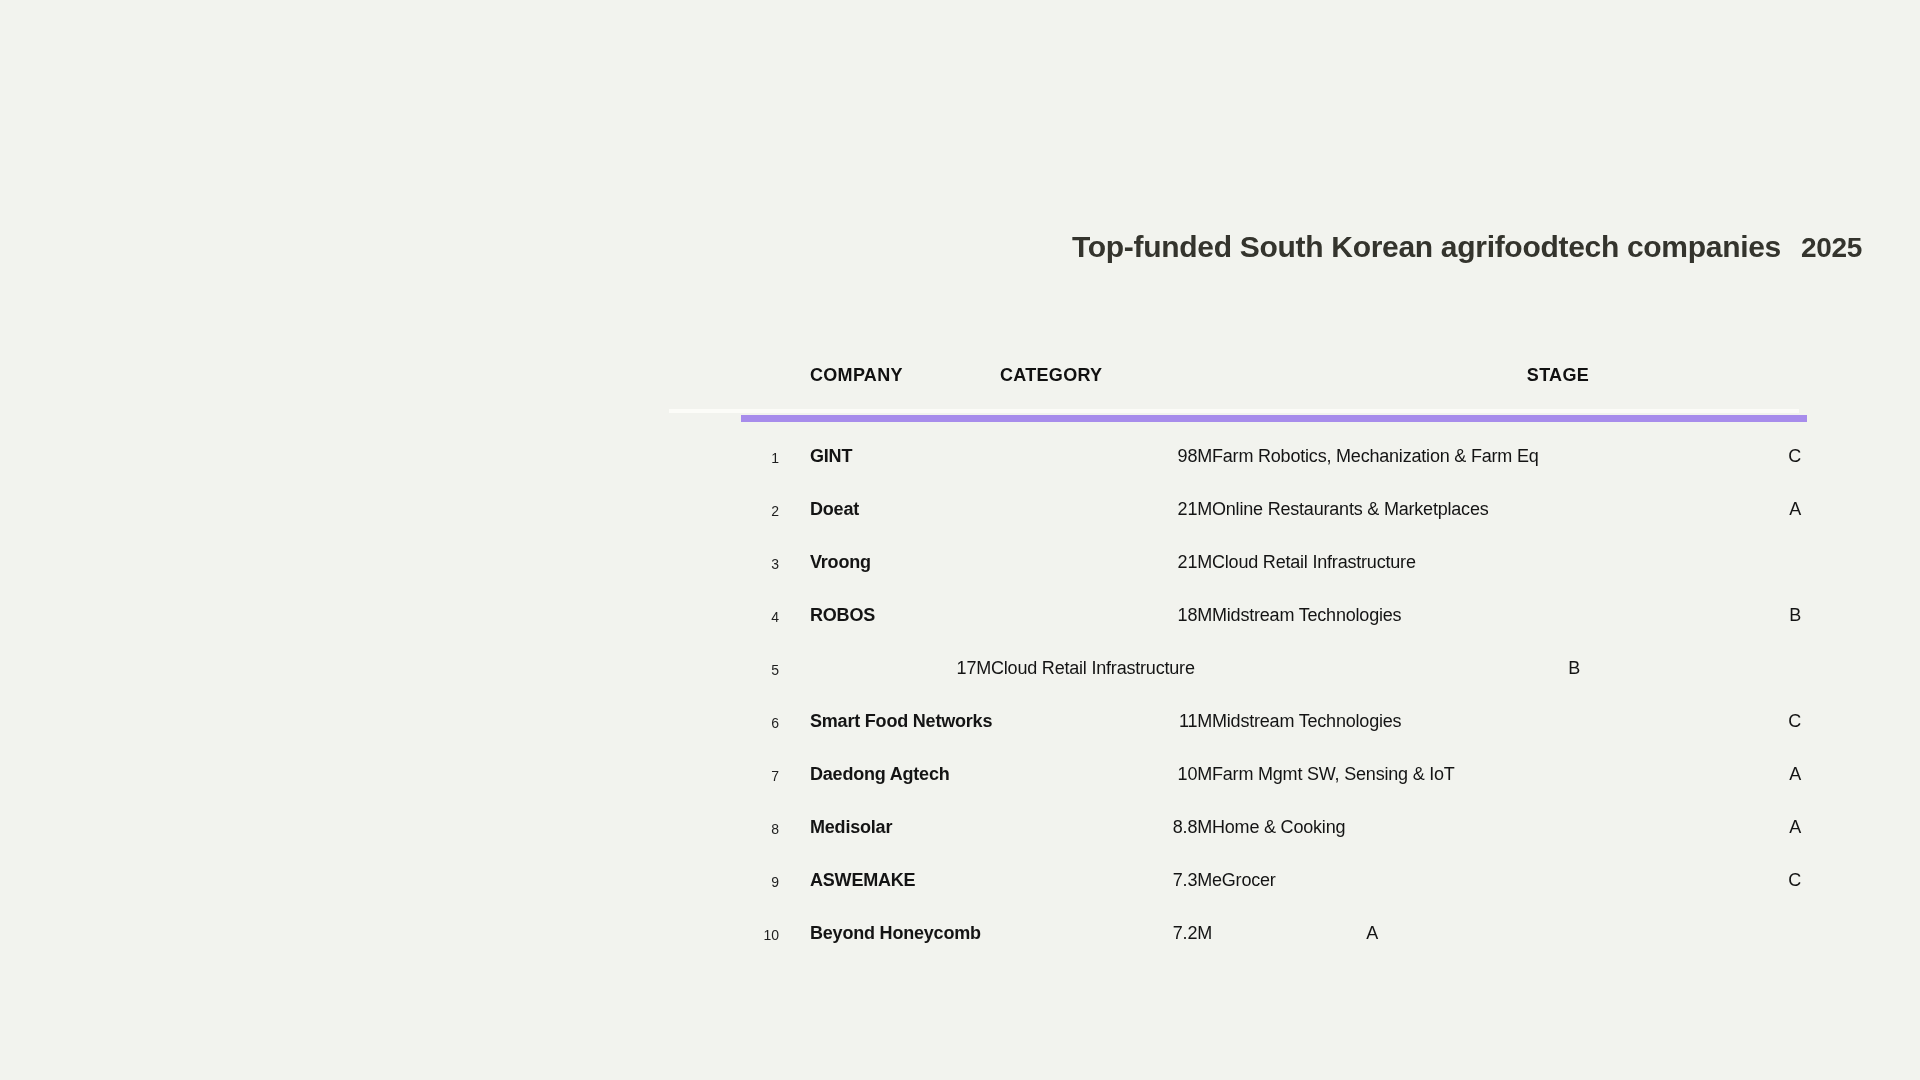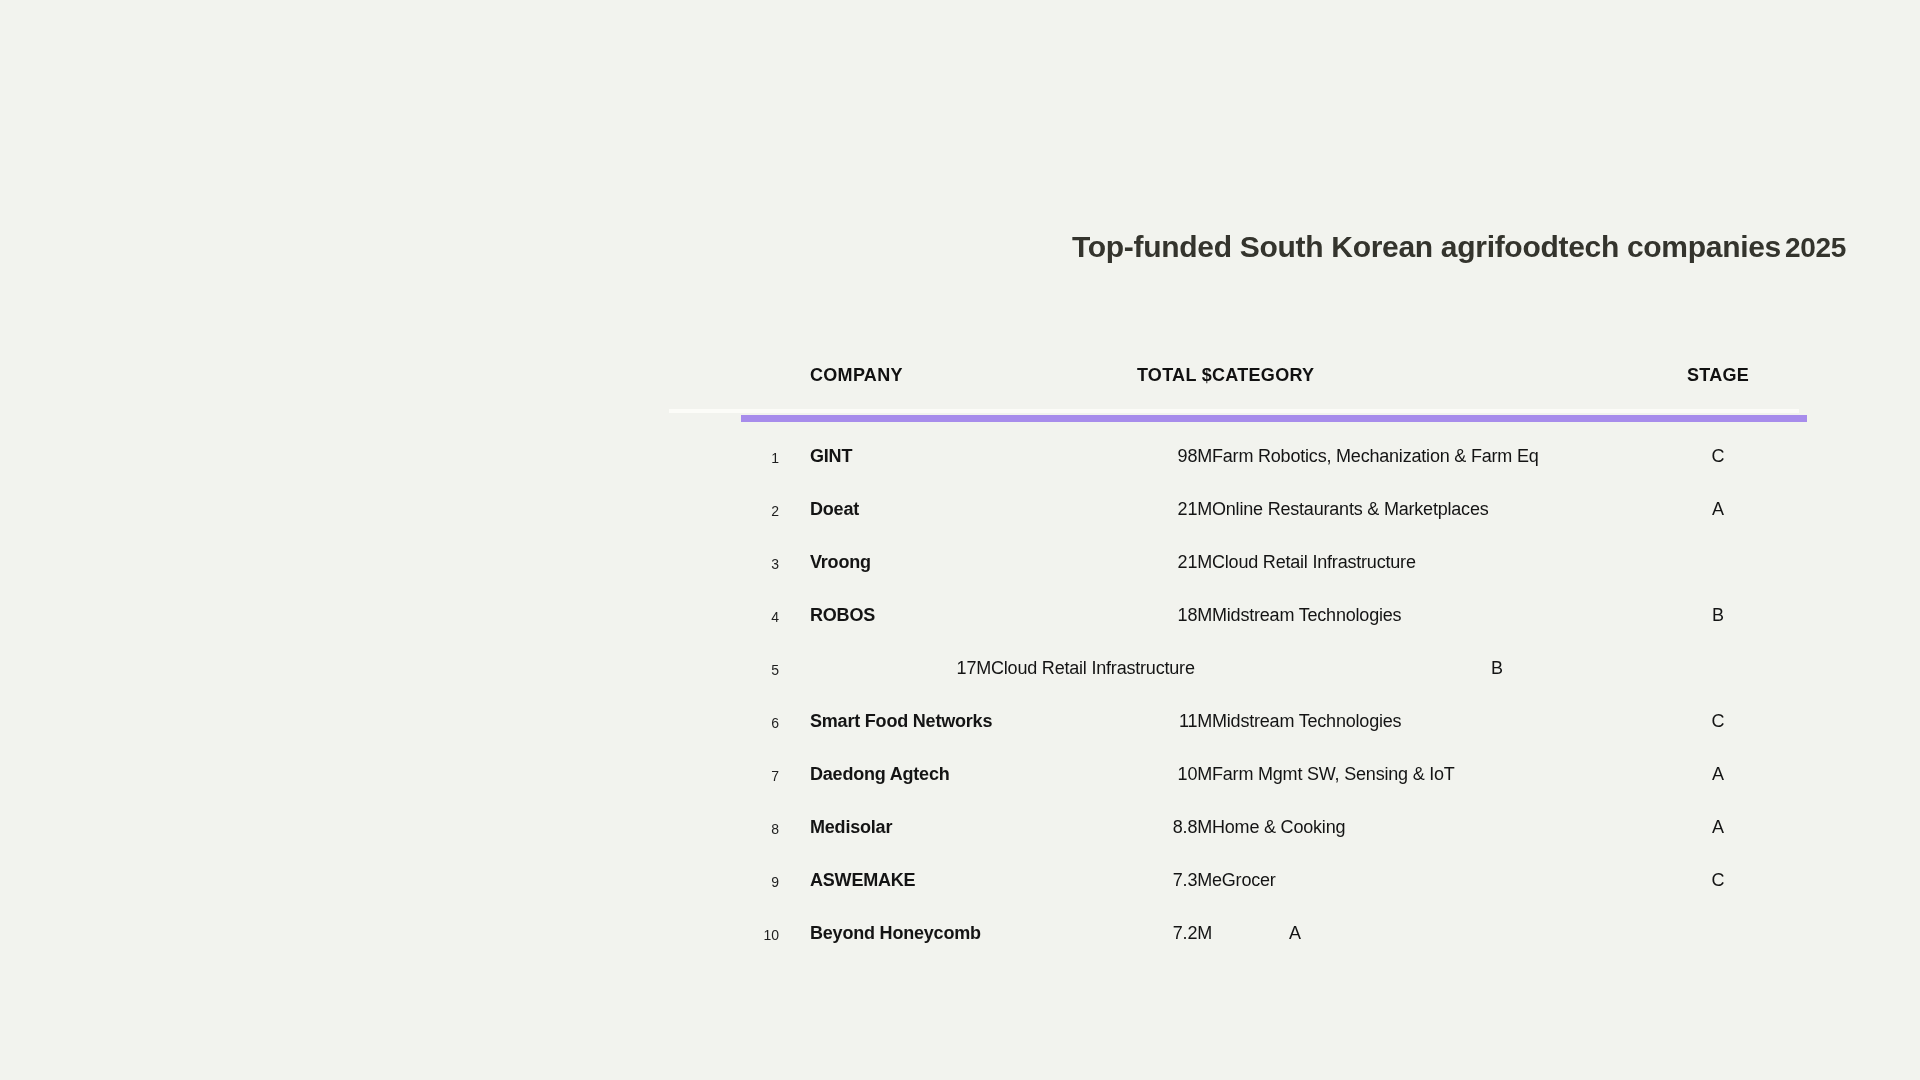--- a/index.html
+++ b/index.html
@@ -24,21 +24,21 @@
     left:1072px; top:230px;
     font-size:30px;
     font-weight:700;
     letter-spacing:-0.3px;
     color:var(--title);
     white-space:nowrap;
   }
   .title .year{
     font-size:28px;
     font-weight:600;
-    margin-left:4px;
+    margin-left:20px;
   }
   .table{
     position:absolute;
     left:669px; top:0;
     width:1132px; height:1068px;
   }
   .thead{
     position:absolute; top:349px; left:0;
     width:1132px; height:53px;
     display:flex;
@@ -51,21 +51,21 @@
     line-height:53px;
     font-size:18px;
     letter-spacing:-0.2px;
     white-space:nowrap;
     overflow:visible;
   }
   .c.rank{ width:110px; text-align:right; font-size:14px; letter-spacing:0; color:#1e1e1e; position:relative; top:2px; }
   .c.company{ width:221px; padding-left:31px; text-align:left; font-weight:700; }
   .c.total{ width:212px; text-align:right; }
   .c.category{ width:423px; text-align:left; }
-  .c.stage{ width:166px; text-align:center; }
+  .c.stage{ width:166px; text-align:right; }
   .th{
     font-size:18px !important;
     font-weight:700;
     letter-spacing:0.3px !important;
     color:#111;
   }
   .rule-white{
     position:absolute; top:409px; left:0;
     width:1130px; height:4px;
     background:var(--rule-white);
@@ -82,21 +82,20 @@
 
 <div class="canvas">
 
   <h1 class="title"><span>Top-funded South Korean agrifoodtech companies</span><span class="year">2025</span></h1>
 
   <div class="table">
 
     <div class="thead">
       <div class="c rank th"></div>
       <div class="c company th">COMPANY</div>
-      <div class="c total th">TOTAL $</div>
       <div class="c category th">CATEGORY</div>
       <div class="c stage th">STAGE</div>
     </div>
 
     <div class="rule-white"></div>
     <div class="rule-purple"></div>
 
     <div class="tbody" id="tbody">
   <div class="row">
     <div class="c rank">1</div>

